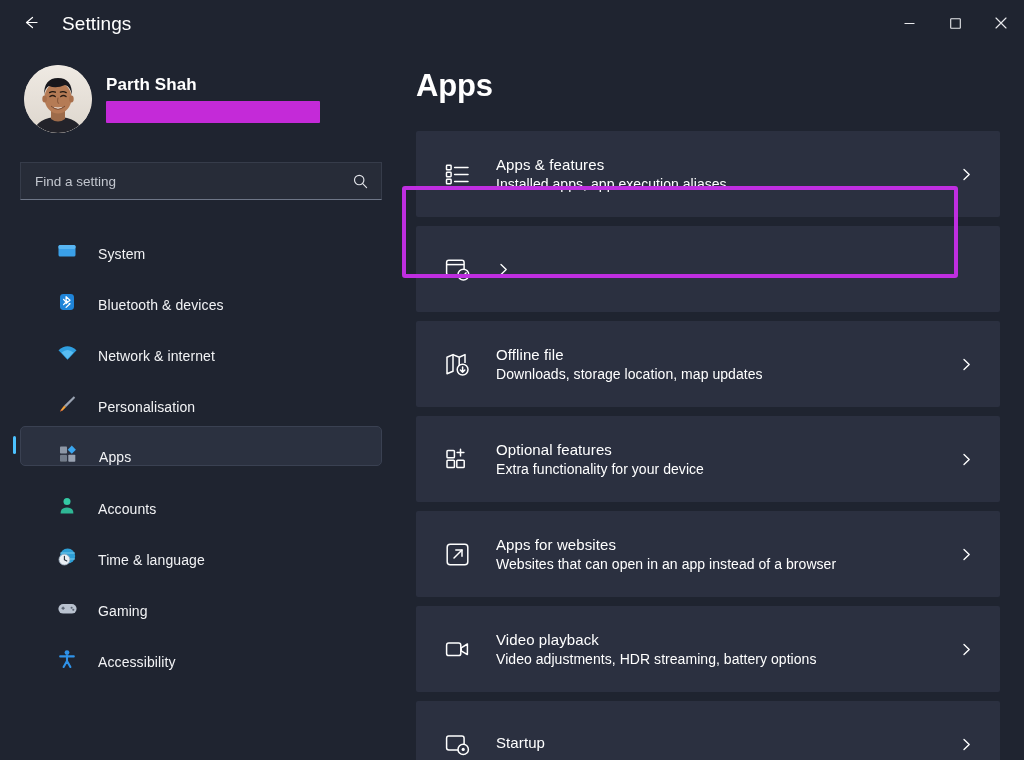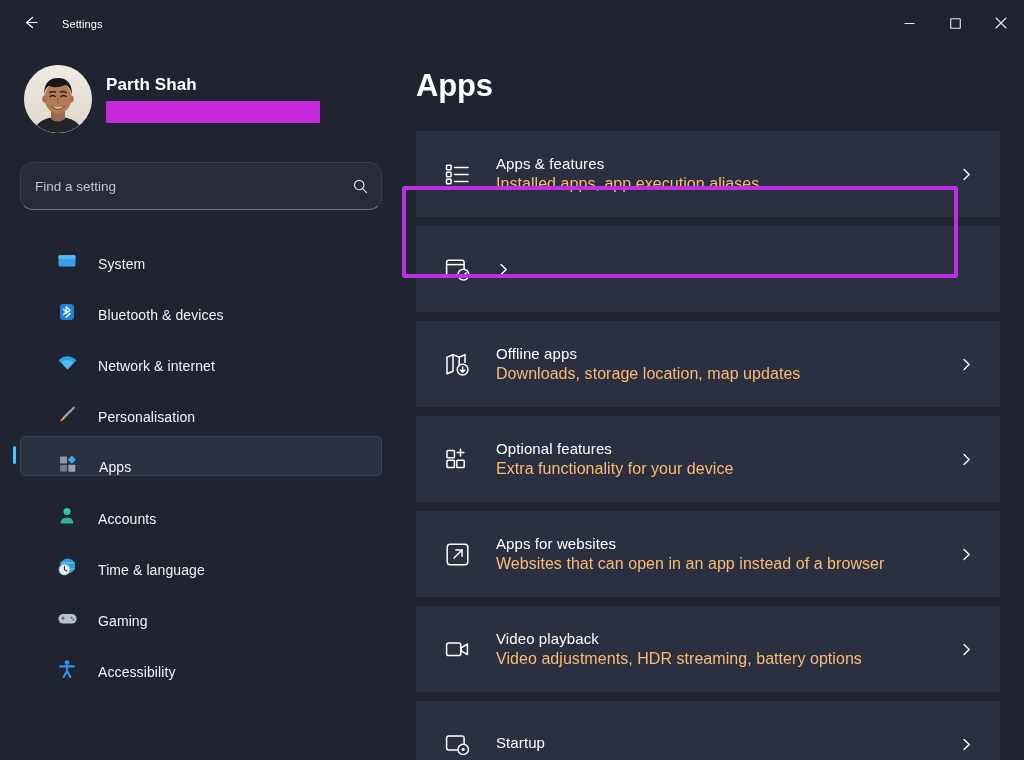--- a/index.html
+++ b/index.html
@@ -35,21 +35,21 @@
   }
   .back-btn {
     width: 36px; height: 32px;
     margin-left: 12px;
     display: flex; align-items: center; justify-content: center;
     border-radius: 4px;
     cursor: pointer;
   }
   .titlebar-title {
     margin-left: 14px;
-    font-size: 11px;
+    font-size: 19px;
     color: #ffffff;
     letter-spacing: .1px;
     text-align: center;
   }
   .win-controls {
     margin-left: auto;
     display: flex;
     height: 48px;
   }
   .win-btn {
@@ -100,25 +100,25 @@
   .profile-redaction {
     width: 214px;
     height: 22px;
     background: #c42ad8;
     border-radius: 1px;
   }
 
   
   .search-wrap {
     margin: 24px 0 0 0;
-    height: 48px;
+    height: 38px;
     background: #272c38;
     border: 1px solid #363c4a;
     border-bottom: 1.6px solid #6e7687;
-    border-radius: 13px;
+    border-radius: 0;
     display: flex;
     align-items: center;
     padding: 0 12px 0 14px;
   }
   .search-input {
     flex: 1;
     background: transparent;
     border: none;
     outline: none;
     color: #e6e8ec;
@@ -208,22 +208,22 @@
     color: #ffffff;
   }
   .card-text { flex: 1; min-width: 0; }
   .card-title {
     font-size: 15px;
     color: #ffffff;
     letter-spacing: .1px;
     margin-bottom: 3px;
   }
   .card-sub {
-    font-size: 16px;
-    color: #fdba74;
+    font-size: 14px;
+    color: #ffffff;
     letter-spacing: .05px;
   }
   .chevron {
     flex: 0 0 auto;
     display: flex;
     align-items: center;
     color: #ffffff;
     margin-right: 4px;
   }
 
@@ -488,21 +488,21 @@
         <div class="card">
           <span class="card-icon">
             <svg width="27" height="27" viewBox="0 0 27 27" fill="none">
               <path d="M3 6.2 L9 3.6 V20.2 L3 22.8 Z" stroke="#ffffff" stroke-width="1.5" stroke-linejoin="round"></path>
               <path d="M9 3.6 L15.2 6.2 V15 M15.2 6.2 L21 3.6 V12" stroke="#ffffff" stroke-width="1.5" fill="none" stroke-linejoin="round"></path>
               <circle cx="18.6" cy="18.6" r="5.4" fill="#2b3040" stroke="#ffffff" stroke-width="1.5"></circle>
               <path d="M18.6 15.9 V21.2 M16.4 19 L18.6 21.3 L20.8 19" stroke="#ffffff" stroke-width="1.5" fill="none" stroke-linecap="round" stroke-linejoin="round"></path>
             </svg>
           </span>
           <div class="card-text">
-            <div class="card-title">Offline apps</div>
+            <div class="card-title">Offline file</div>
             <div class="card-sub">Downloads, storage location, map updates</div>
           </div>
           <span class="chevron">
             <svg width="15" height="15" viewBox="0 0 15 15" fill="none">
               <path d="M5 2.4 L10.2 7.5 L5 12.6" stroke="#ffffff" stroke-width="1.35" stroke-linecap="round" stroke-linejoin="round"></path>
             </svg>
           </span>
         </div>
 
         <div class="card">

